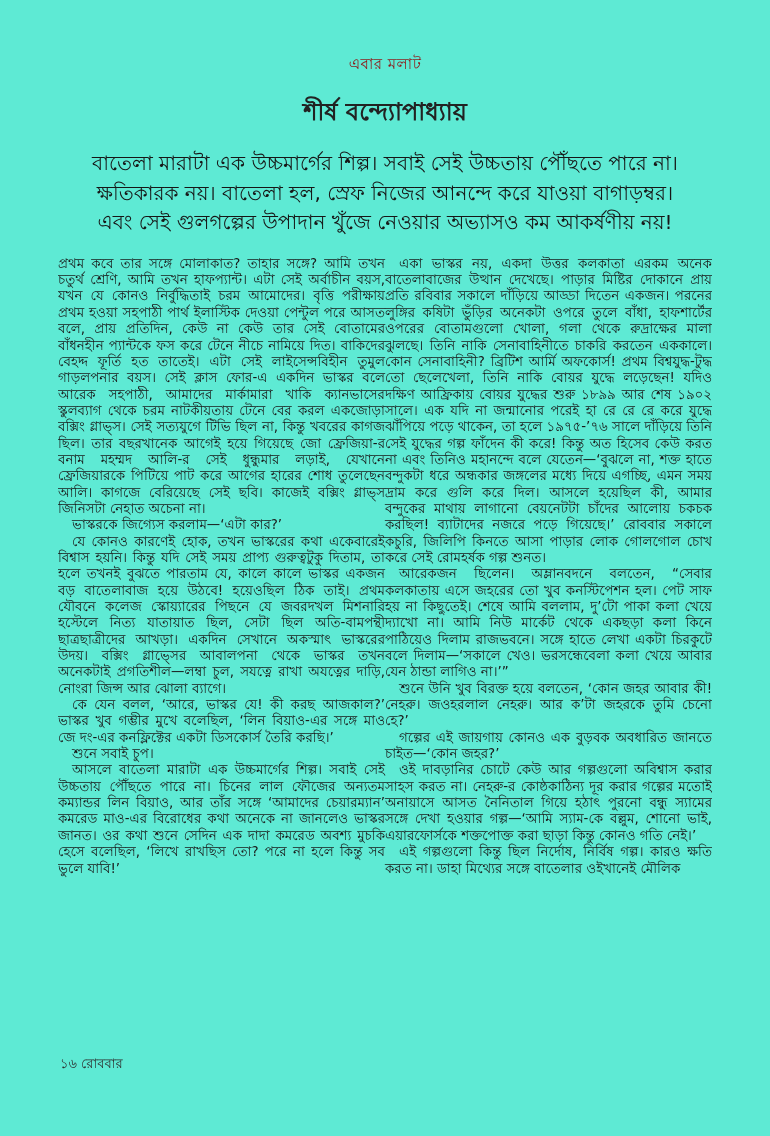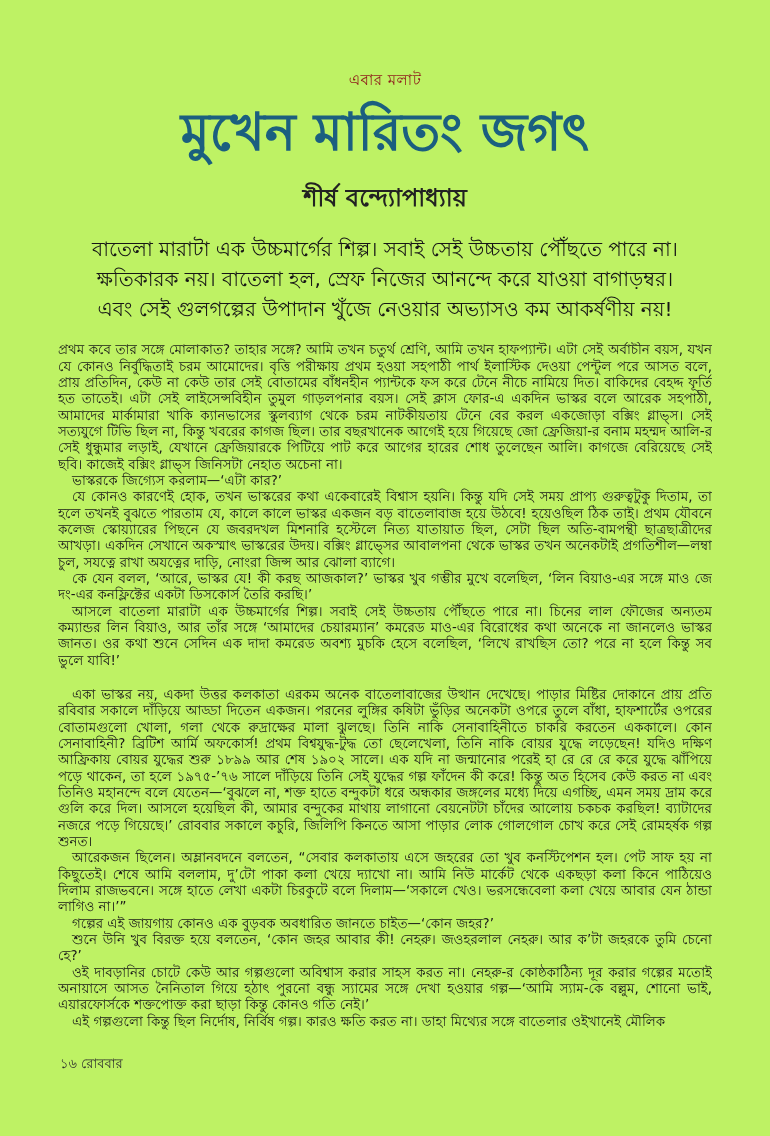--- a/index.html
+++ b/index.html
@@ -1,23 +1,23 @@
 <!DOCTYPE html>
 <html lang="bn"><head>
 <meta charset="utf-8">
 <style>
   html, body { margin: 0; padding: 0; background: #e8e8e8; }
   .page {
     position: relative;
     width: 770px;
     height: 1136px;
     margin: 0 auto;
-    background: #bef264;
+    background: #5eead4;
     box-sizing: border-box;
-    padding: 68px 58px 0 58px;
+    padding: 52px 58px 0 58px;
     font-family: "DejaVu Sans", "Liberation Sans", sans-serif;
     color: #1c1c1c;
     overflow: hidden;
   }
   .tag {
     text-align: center;
     font-size: 15px;
     letter-spacing: 0.5px;
     margin-bottom: 6px;
     font-weight: 500;
@@ -40,24 +40,23 @@
     text-align: center;
     font-size: 20px;
     line-height: 1.48;
     font-weight: 500;
     color: #161616;
     margin: 16px 0 18px 0;
   }
   .lead-line { white-space: normal; }
   .body-cols {
     display: flex;
-    gap: 16px;
+    gap: 0;
     height: 688px;
     overflow: hidden;
-    flex-direction: column;
   }
   .col {
     flex: 1 1 0;
     text-align: justify;
     font-size: 13.4px;
     line-height: 1.22;
     color: #181818;
   }
   .col p { margin: 0; text-indent: 14px; }
   .col p.no-indent { text-indent: 0; }
@@ -67,40 +66,40 @@
     bottom: 61px;
     font-size: 13px;
     color: #2e2e2e;
   }
 </style>
 </head>
 <body>
 
 <div class="page" style="color: rgb(28, 28, 28);">
   <div class="tag" style="color: rgb(142, 26, 26);">এবার মলাট</div>
-  <h1 class="title" style="color: rgb(27, 95, 127);">মুখেন মারিতং জগৎ</h1>
   <h2 class="author">শীর্ষ বন্দ্যোপাধ্যায়</h2>
   <div class="lead" id="lead">
       <div class="lead-line">বাতেলা মারাটা এক উচ্চমার্গের শিল্প। সবাই সেই উচ্চতায় পৌঁছতে পারে না।</div>
       <div class="lead-line">ক্ষতিকারক নয়। বাতেলা হল, স্রেফ নিজের আনন্দে করে যাওয়া বাগাড়ম্বর।</div>
       <div class="lead-line">এবং সেই গুলগল্পের উপাদান খুঁজে নেওয়ার অভ্যাসও কম আকর্ষণীয় নয়!</div>
     </div>
   <div class="body-cols">
     <div class="col" id="col-left">
         <p class="no-indent">প্রথম কবে তার সঙ্গে মোলাকাত? তাহার সঙ্গে? আমি তখন চতুর্থ শ্রেণি, আমি তখন হাফপ্যান্ট। এটা সেই অর্বাচীন বয়স, যখন যে কোনও নির্বুদ্ধিতাই চরম আমোদের। বৃত্তি পরীক্ষায় প্রথম হওয়া সহপাঠী পার্থ ইলাস্টিক দেওয়া পেন্টুল পরে আসত বলে, প্রায় প্রতিদিন, কেউ না কেউ তার সেই বোতামের বাঁধনহীন প্যান্টকে ফস করে টেনে নীচে নামিয়ে দিত। বাকিদের বেহদ্দ ফূর্তি হত তাতেই। এটা সেই লাইসেন্সবিহীন তুমুল গাড়লপনার বয়স। সেই ক্লাস ফোর-এ একদিন ভাস্কর বলে আরেক সহপাঠী, আমাদের মার্কামারা খাকি ক্যানভাসের স্কুলব্যাগ থেকে চরম নাটকীয়তায় টেনে বের করল একজোড়া বক্সিং গ্লাভ্স। সেই সত্যযুগে টিভি ছিল না, কিন্তু খবরের কাগজ ছিল। তার বছরখানেক আগেই হয়ে গিয়েছে জো ফ্রেজিয়া-র বনাম মহম্মদ আলি-র সেই ধুন্ধুমার লড়াই, যেখানে ফ্রেজিয়ারকে পিটিয়ে পাট করে আগের হারের শোধ তুলেছেন আলি। কাগজে বেরিয়েছে সেই ছবি। কাজেই বক্সিং গ্লাভ্স জিনিসটা নেহাত অচেনা না।</p>
         <p>ভাস্করকে জিগ্যেস করলাম—‘এটা কার?’</p>
         <p>যে কোনও কারণেই হোক, তখন ভাস্করের কথা একেবারেই বিশ্বাস হয়নি। কিন্তু যদি সেই সময় প্রাপ্য গুরুত্বটুকু দিতাম, তা হলে তখনই বুঝতে পারতাম যে, কালে কালে ভাস্কর একজন বড় বাতেলাবাজ হয়ে উঠবে! হয়েওছিল ঠিক তাই। প্রথম যৌবনে কলেজ স্কোয়্যারের পিছনে যে জবরদখল মিশনারি হস্টেলে নিত্য যাতায়াত ছিল, সেটা ছিল অতি-বামপন্থী ছাত্রছাত্রীদের আখড়া। একদিন সেখানে অকস্মাৎ ভাস্করের উদয়। বক্সিং গ্লাভ্সের আবালপনা থেকে ভাস্কর তখন অনেকটাই প্রগতিশীল—লম্বা চুল, সযত্নে রাখা অযত্নের দাড়ি, নোংরা জিন্স আর ঝোলা ব্যাগে।</p>
         <p>কে যেন বলল, ‘আরে, ভাস্কর যে! কী করছ আজকাল?’ ভাস্কর খুব গম্ভীর মুখে বলেছিল, ‘লিন বিয়াও-এর সঙ্গে মাও জে দং-এর কনফ্লিক্টের একটা ডিসকোর্স তৈরি করছি।’</p>
+        <p>শুনে সবাই চুপ।</p>
         <p>আসলে বাতেলা মারাটা এক উচ্চমার্গের শিল্প। সবাই সেই উচ্চতায় পৌঁছতে পারে না। চিনের লাল ফৌজের অন্যতম কম্যান্ডর লিন বিয়াও, আর তাঁর সঙ্গে ‘আমাদের চেয়ারম্যান’ কমরেড মাও-এর বিরোধের কথা অনেকে না জানলেও ভাস্কর জানত। ওর কথা শুনে সেদিন এক দাদা কমরেড অবশ্য মুচকি হেসে বলেছিল, ‘লিখে রাখছিস তো? পরে না হলে কিন্তু সব ভুলে যাবি!’</p>
       </div>
     <div class="col" id="col-right">
         <p>একা ভাস্কর নয়, একদা উত্তর কলকাতা এরকম অনেক বাতেলাবাজের উত্থান দেখেছে। পাড়ার মিষ্টির দোকানে প্রায় প্রতি রবিবার সকালে দাঁড়িয়ে আড্ডা দিতেন একজন। পরনের লুঙ্গির কষিটা ভুঁড়ির অনেকটা ওপরে তুলে বাঁধা, হাফশার্টের ওপরের বোতামগুলো খোলা, গলা থেকে রুদ্রাক্ষের মালা ঝুলছে। তিনি নাকি সেনাবাহিনীতে চাকরি করতেন এককালে। কোন সেনাবাহিনী? ব্রিটিশ আর্মি অফকোর্স! প্রথম বিশ্বযুদ্ধ-টুদ্ধ তো ছেলেখেলা, তিনি নাকি বোয়র যুদ্ধে লড়েছেন! যদিও দক্ষিণ আফ্রিকায় বোয়র যুদ্ধের শুরু ১৮৯৯ আর শেষ ১৯০২ সালে। এক যদি না জন্মানোর পরেই হা রে রে রে করে যুদ্ধে ঝাঁপিয়ে পড়ে থাকেন, তা হলে ১৯৭৫-’৭৬ সালে দাঁড়িয়ে তিনি সেই যুদ্ধের গল্প ফাঁদেন কী করে! কিন্তু অত হিসেব কেউ করত না এবং তিনিও মহানন্দে বলে যেতেন—‘বুঝলে না, শক্ত হাতে বন্দুকটা ধরে অন্ধকার জঙ্গলের মধ্যে দিয়ে এগচ্ছি, এমন সময় দ্রাম করে গুলি করে দিল। আসলে হয়েছিল কী, আমার বন্দুকের মাথায় লাগানো বেয়নেটটা চাঁদের আলোয় চকচক করছিল! ব্যাটাদের নজরে পড়ে গিয়েছে।’ রোববার সকালে কচুরি, জিলিপি কিনতে আসা পাড়ার লোক গোলগোল চোখ করে সেই রোমহর্ষক গল্প শুনত।</p>
         <p>আরেকজন ছিলেন। অম্লানবদনে বলতেন, “সেবার কলকাতায় এসে জহরের তো খুব কনস্টিপেশন হল। পেট সাফ হয় না কিছুতেই। শেষে আমি বললাম, দু’টো পাকা কলা খেয়ে দ্যাখো না। আমি নিউ মার্কেট থেকে একছড়া কলা কিনে পাঠিয়েও দিলাম রাজভবনে। সঙ্গে হাতে লেখা একটা চিরকুটে বলে দিলাম—‘সকালে খেও। ভরসন্ধেবেলা কলা খেয়ে আবার যেন ঠান্ডা লাগিও না।’”</p>
+        <p>শুনে উনি খুব বিরক্ত হয়ে বলতেন, ‘কোন জহর আবার কী! নেহরু। জওহরলাল নেহরু। আর ক’টা জহরকে তুমি চেনো হে?’</p>
         <p>গল্পের এই জায়গায় কোনও এক বুড়বক অবধারিত জানতে চাইত—‘কোন জহর?’</p>
-        <p>শুনে উনি খুব বিরক্ত হয়ে বলতেন, ‘কোন জহর আবার কী! নেহরু। জওহরলাল নেহরু। আর ক’টা জহরকে তুমি চেনো হে?’</p>
         <p>ওই দাবড়ানির চোটে কেউ আর গল্পগুলো অবিশ্বাস করার সাহস করত না। নেহরু-র কোষ্ঠকাঠিন্য দূর করার গল্পের মতোই অনায়াসে আসত নৈনিতাল গিয়ে হঠাৎ পুরনো বন্ধু স্যামের সঙ্গে দেখা হওয়ার গল্প—‘আমি স্যাম-কে বল্লুম, শোনো ভাই, এয়ারফোর্সকে শক্তপোক্ত করা ছাড়া কিন্তু কোনও গতি নেই।’</p>
         <p>এই গল্পগুলো কিন্তু ছিল নির্দোষ, নির্বিষ গল্প। কারও ক্ষতি করত না। ডাহা মিথ্যের সঙ্গে বাতেলার ওইখানেই মৌলিক</p>
       </div>
   </div>
   <div class="footer">
     <span>১৬ রোববার</span>
   </div>
 </div>
 
 </body></html>

